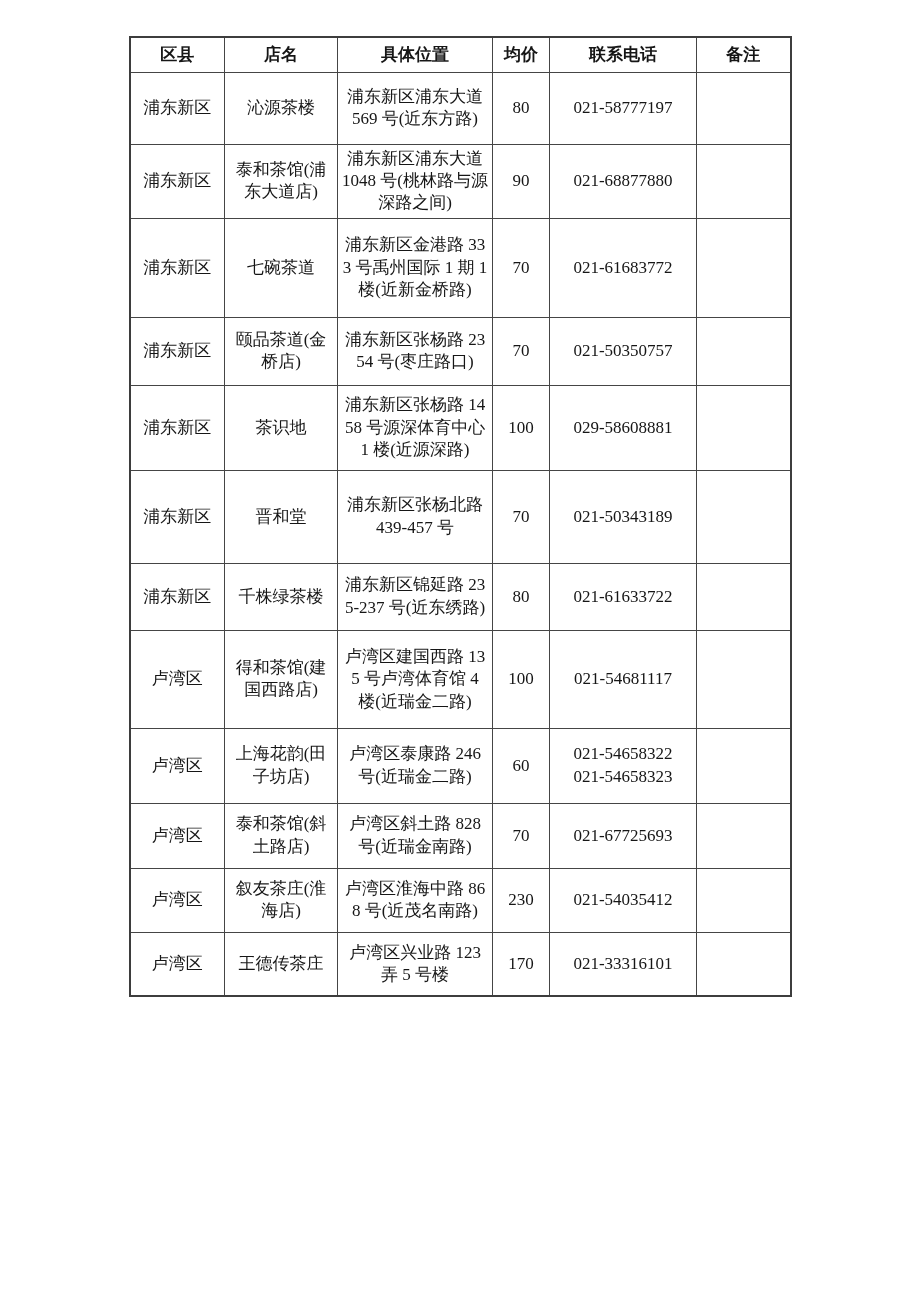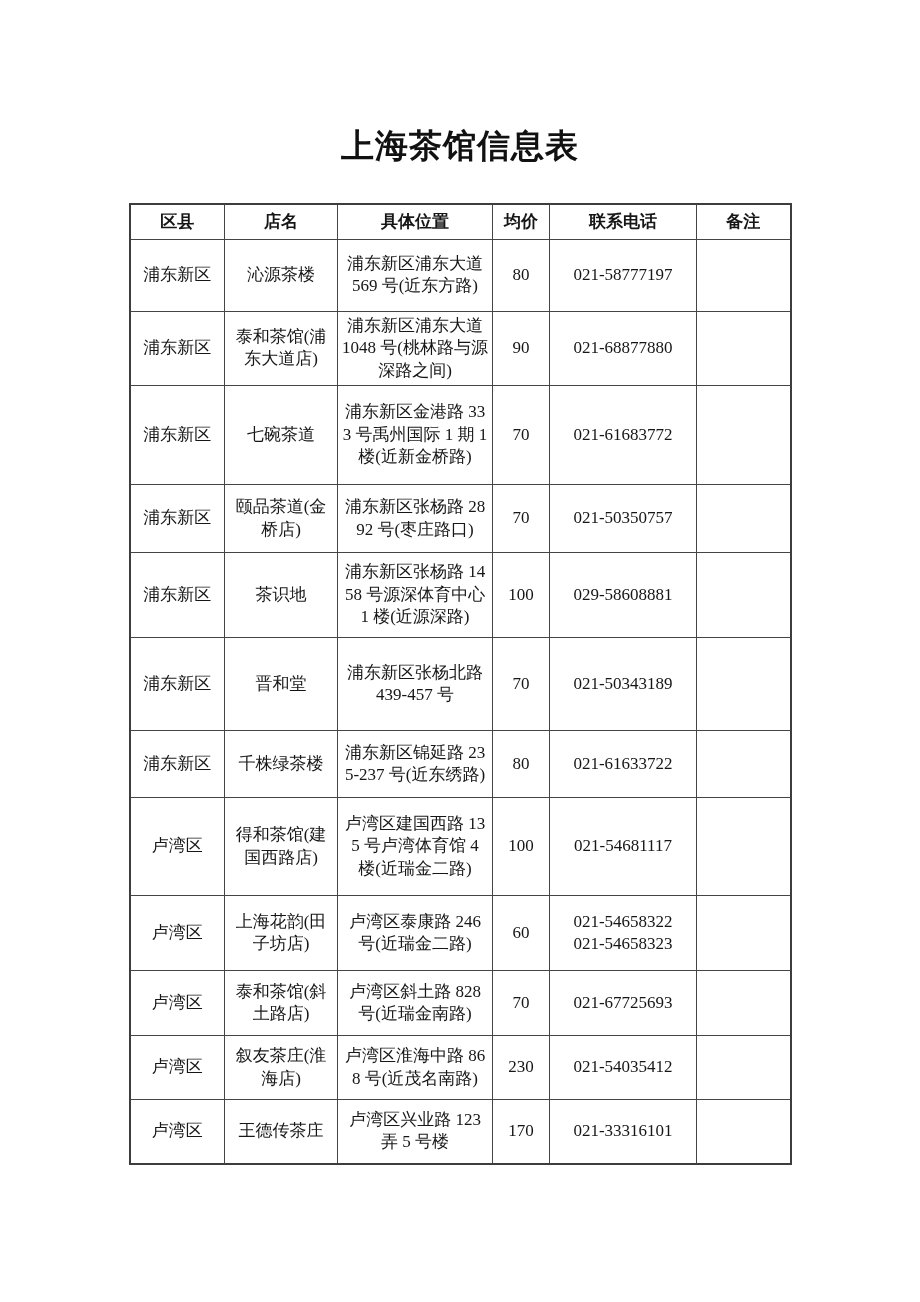--- a/index.html
+++ b/index.html
@@ -66,21 +66,20 @@
   col.c-address  { width: 155px; }
   col.c-price    { width: 57px; }
   col.c-phone    { width: 147px; }
   col.c-note     { width: 94px; }
 </style>
 </head>
 <body>
 
 <div class="page">
 
-  <h1 class="doc-title">上海茶馆信息表</h1>
 
   <table class="info-table">
     <colgroup>
       <col class="c-district">
         <col class="c-name">
         <col class="c-address">
       <col class="c-price">
         <col class="c-phone">
         <col class="c-note">
     </colgroup>
@@ -115,21 +114,21 @@
         <td>浦东新区</td>
         <td>七碗茶道</td>
         <td>浦东新区金港路 333 号禹州国际 1 期 1 楼(近新金桥路)</td>
         <td>70</td>
         <td>021-61683772</td>
         <td></td>
       </tr>
       <tr>
         <td>浦东新区</td>
         <td>颐品茶道(金桥店)</td>
-        <td>浦东新区张杨路 2892 号(枣庄路口)</td>
+        <td>浦东新区张杨路 2354 号(枣庄路口)</td>
         <td>70</td>
         <td>021-50350757</td>
         <td></td>
       </tr>
       <tr>
         <td>浦东新区</td>
         <td>茶识地</td>
         <td>浦东新区张杨路 1458 号源深体育中心 1 楼(近源深路)</td>
         <td>100</td>
         <td>029-58608881</td>

